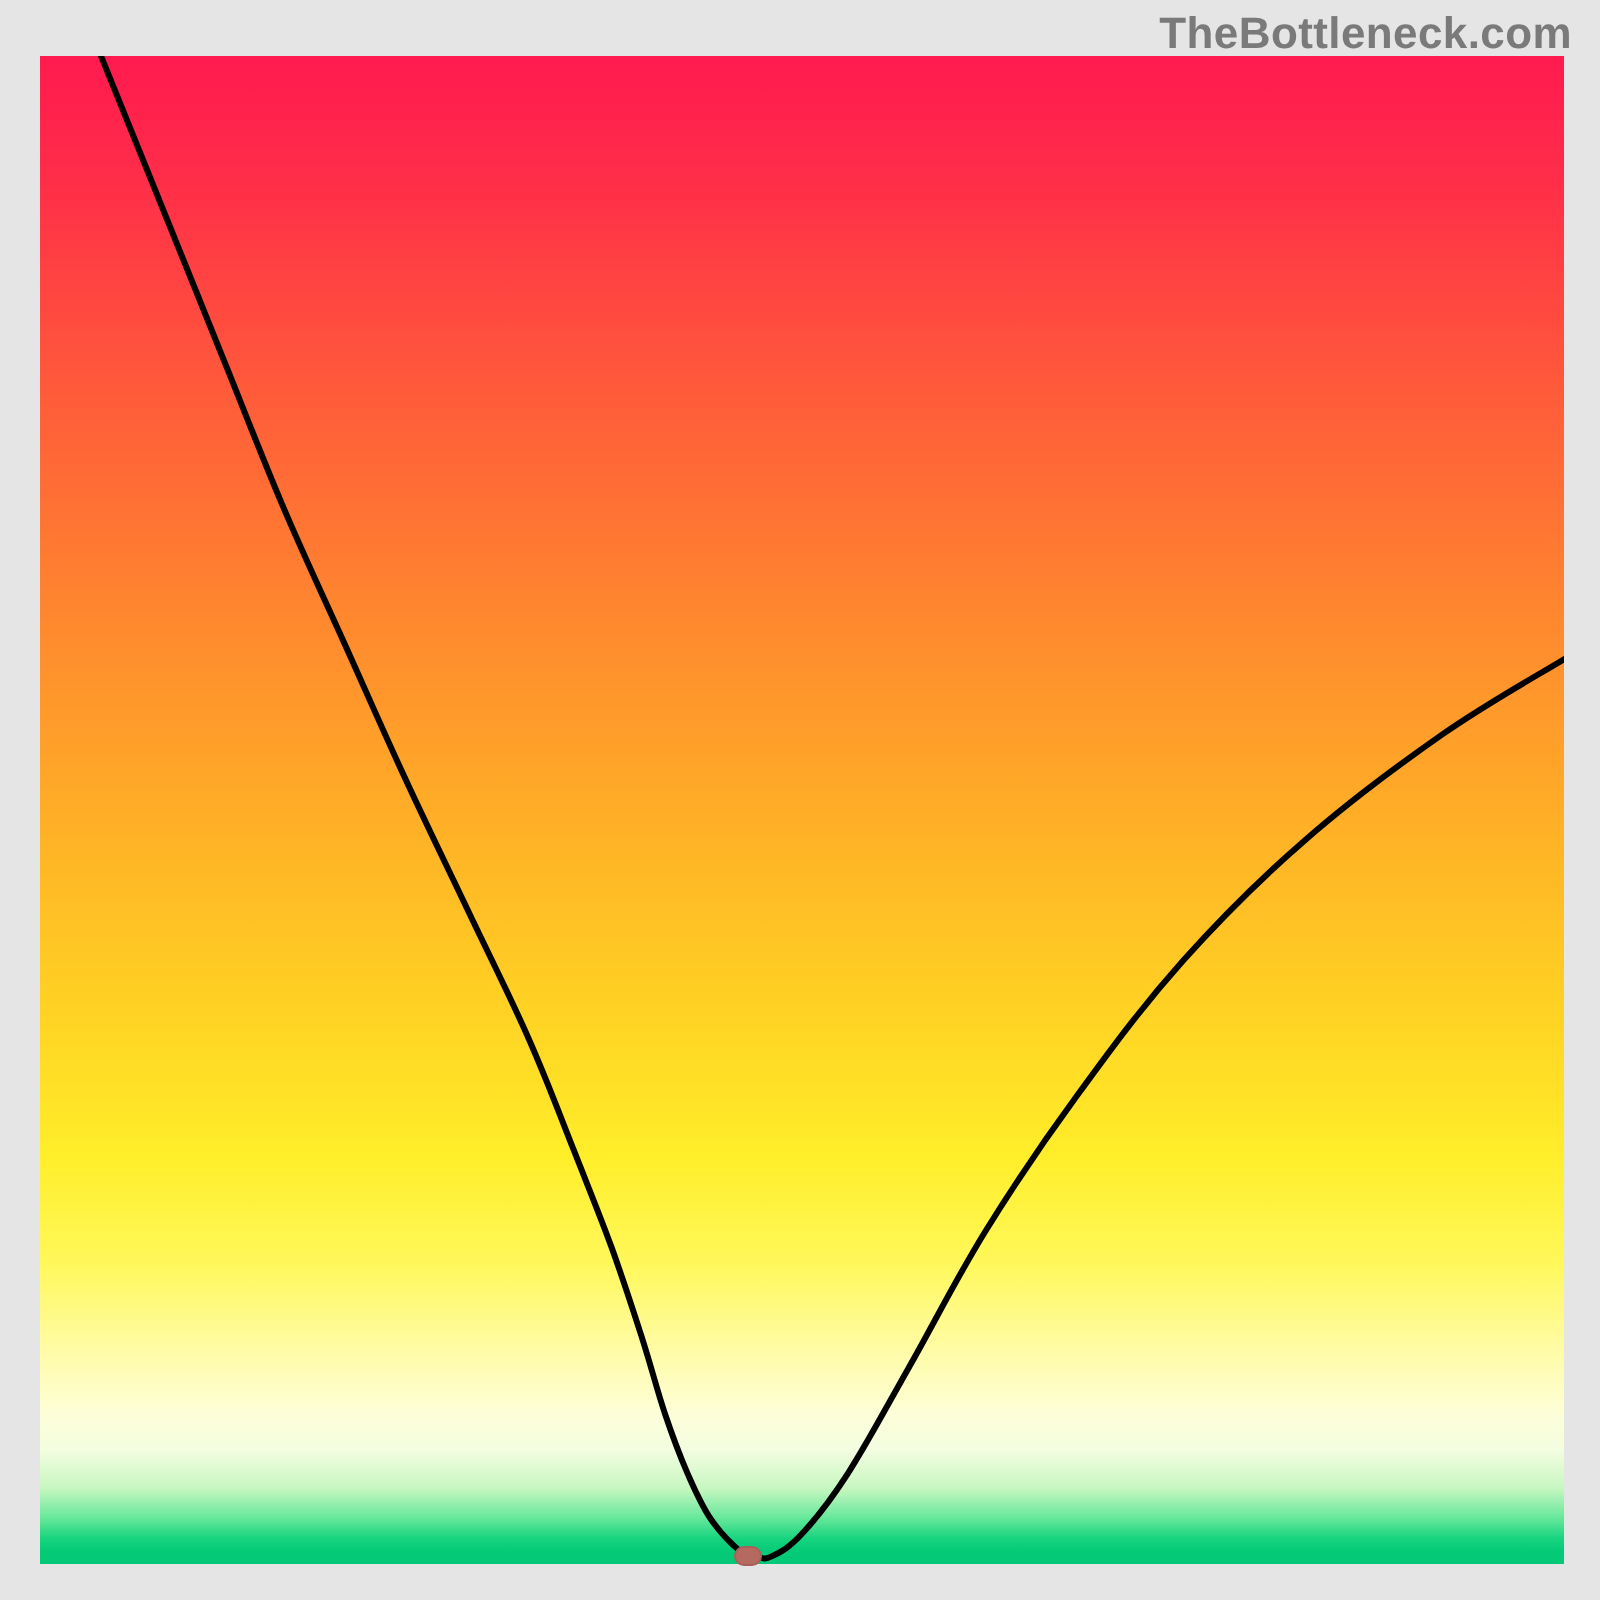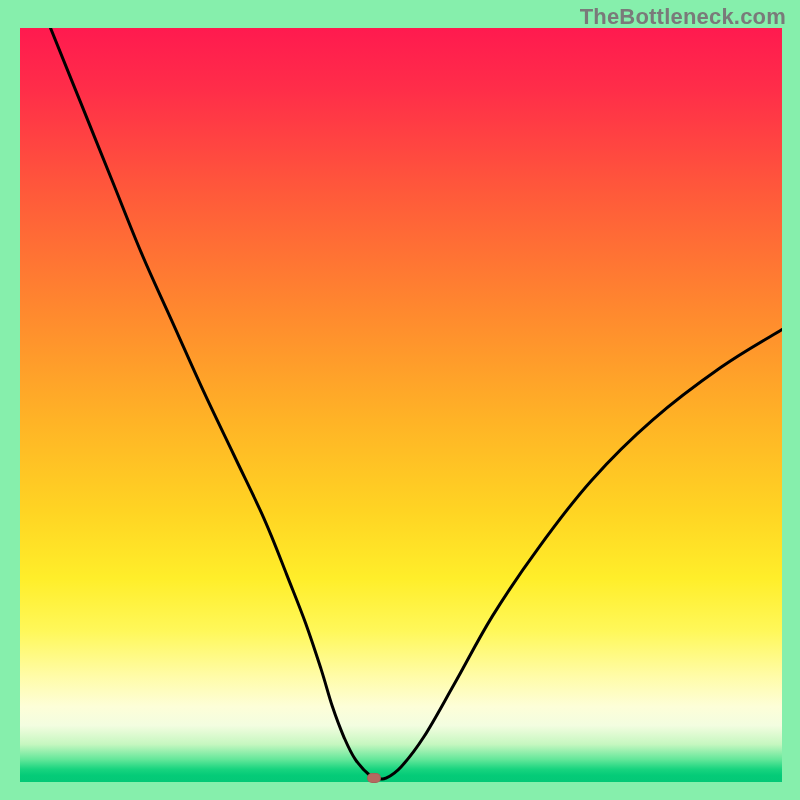--- a/index.html
+++ b/index.html
@@ -8,21 +8,21 @@
     width: 800px;
     height: 800px;
     background: #000;
     overflow: hidden;
     font-family: Arial, Helvetica, sans-serif;
   }
   .frame {
     position: relative;
     width: 800px;
     height: 800px;
-    background: #86efac;
+    background: #e5e5e5;
   }
   .watermark {
     position: absolute;
     top: 4px;
     right: 14px;
     color: #7a7a7a;
     font-size: 22px;
     font-weight: 600;
     letter-spacing: 0.2px;
     z-index: 5;

